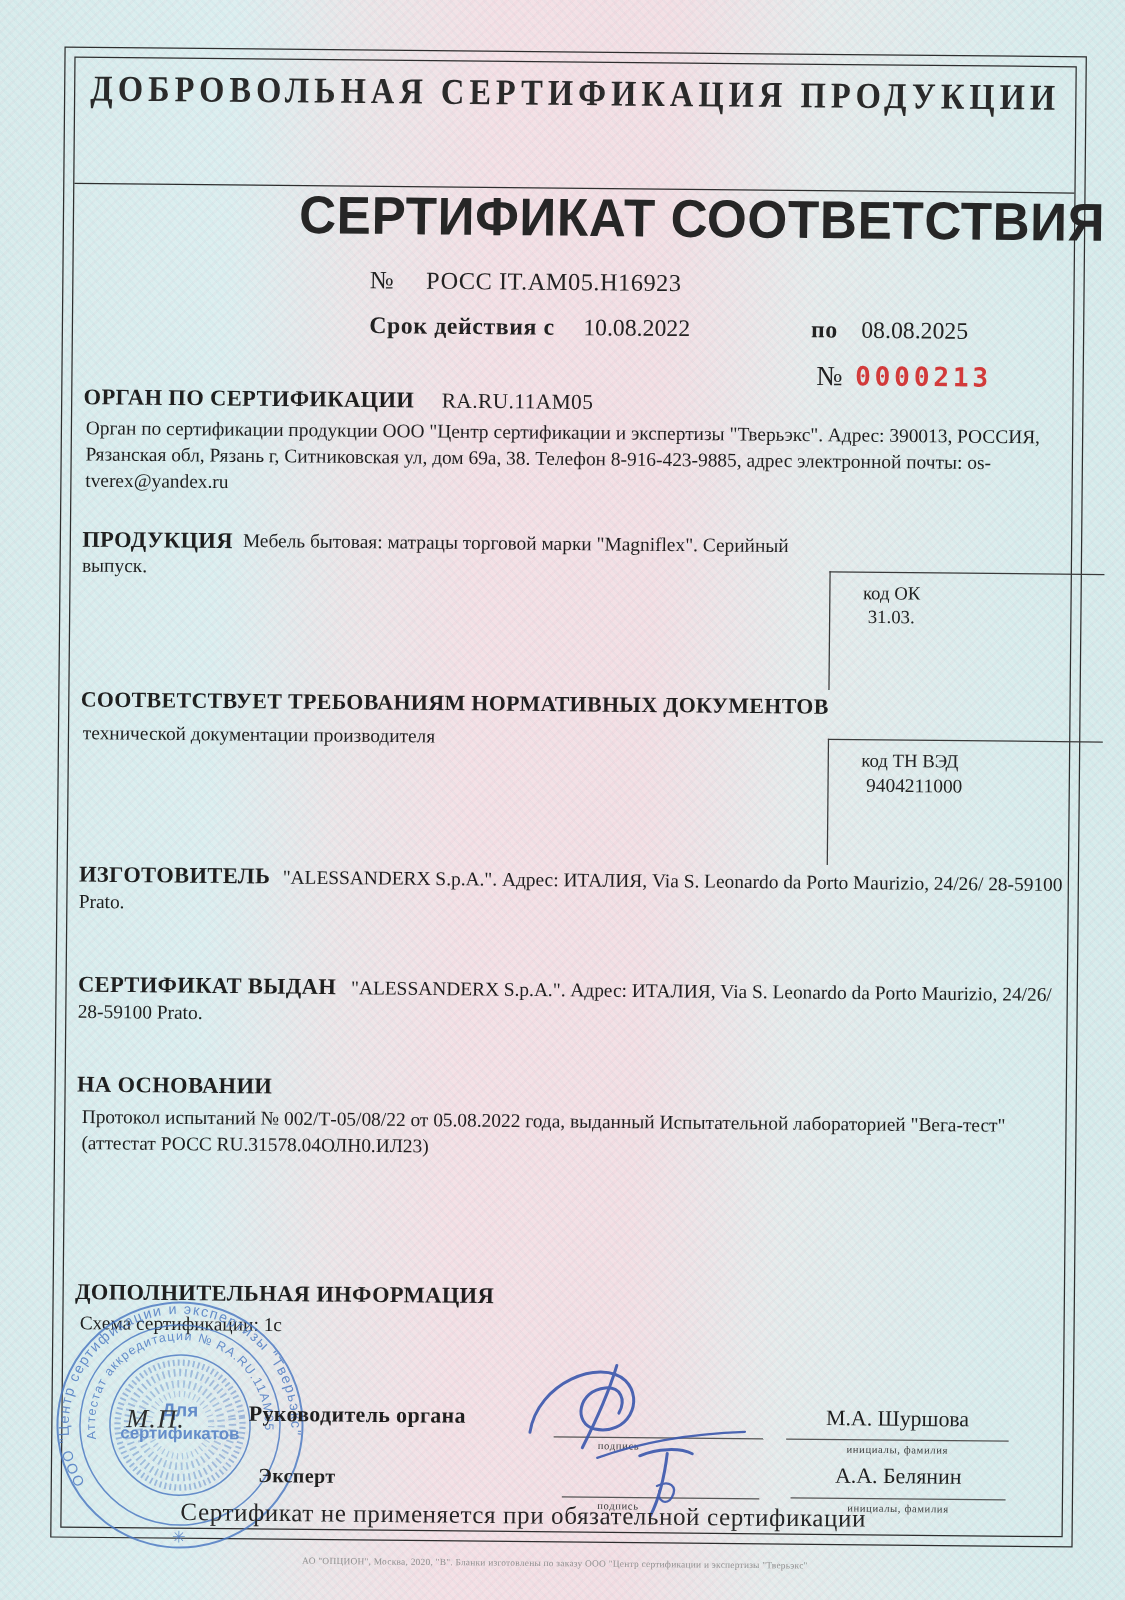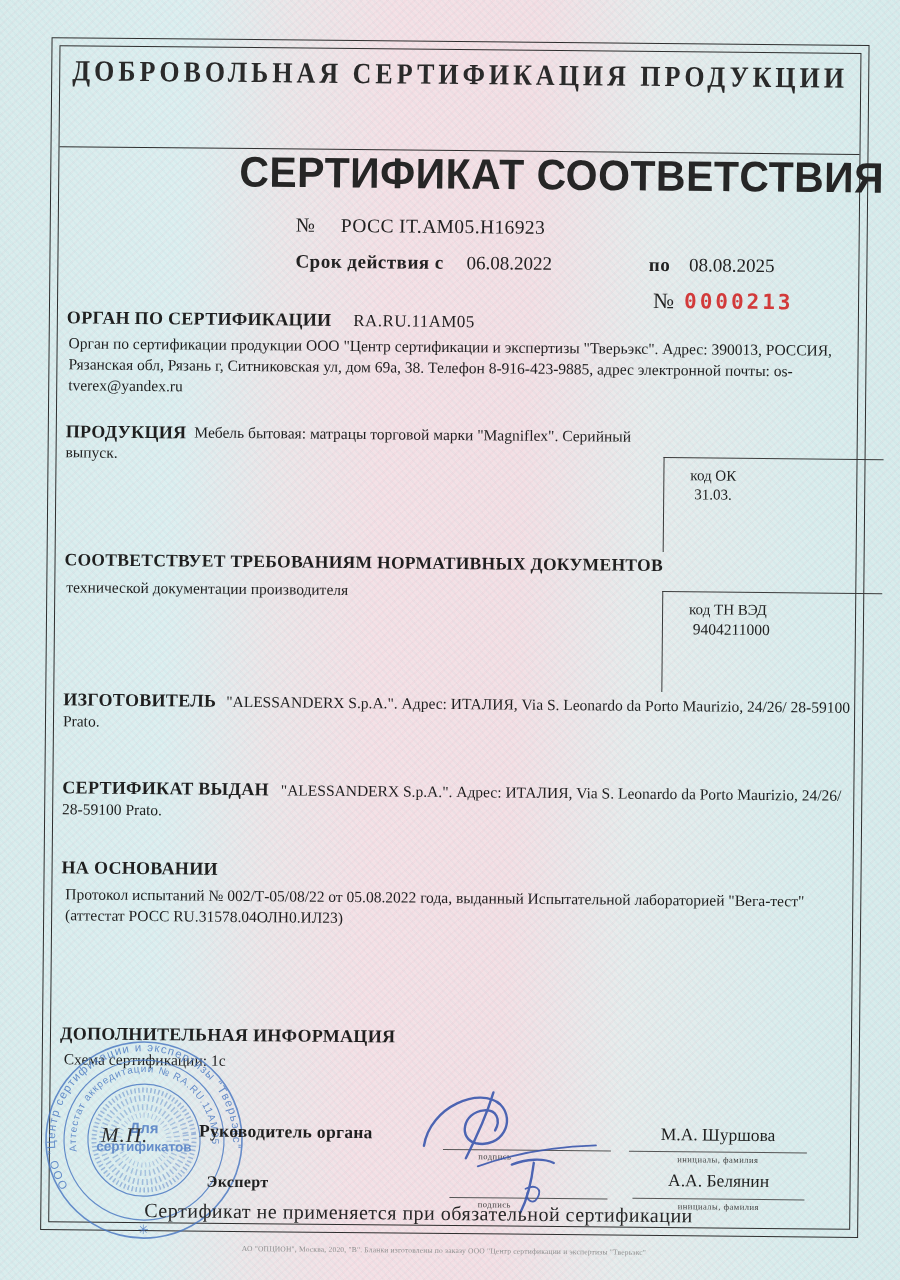--- a/index.html
+++ b/index.html
@@ -71,21 +71,21 @@
 
     <div class="abs band-title">ДОБРОВОЛЬНАЯ СЕРТИФИКАЦИЯ ПРОДУКЦИИ</div>
     <div class="abs doc-title">СЕРТИФИКАТ СООТВЕТСТВИЯ</div>
 
     <div class="abs reg-no">
       <span class="no-sign">№</span><span class="val">РОСС IT.AM05.H16923</span>
     </div>
 
     <div class="abs validity">
       <span class="lbl-v">Срок действия  с</span>
-      <span style="margin-left:18px;">06.08.2022</span>
+      <span style="margin-left:18px;">10.08.2022</span>
       <span class="lbl-v" style="margin-left:92px;">по</span>
       <span style="margin-left:14px;">08.08.2025</span>
     </div>
 
     <div class="abs serial">
       <span style="font-size:22px;">№</span><span class="digits">0000213</span>
     </div>
 
     <div class="abs organ-label">
       <span class="lbl">ОРГАН ПО СЕРТИФИКАЦИИ</span><span class="organ-code">RA.RU.11AM05</span>

